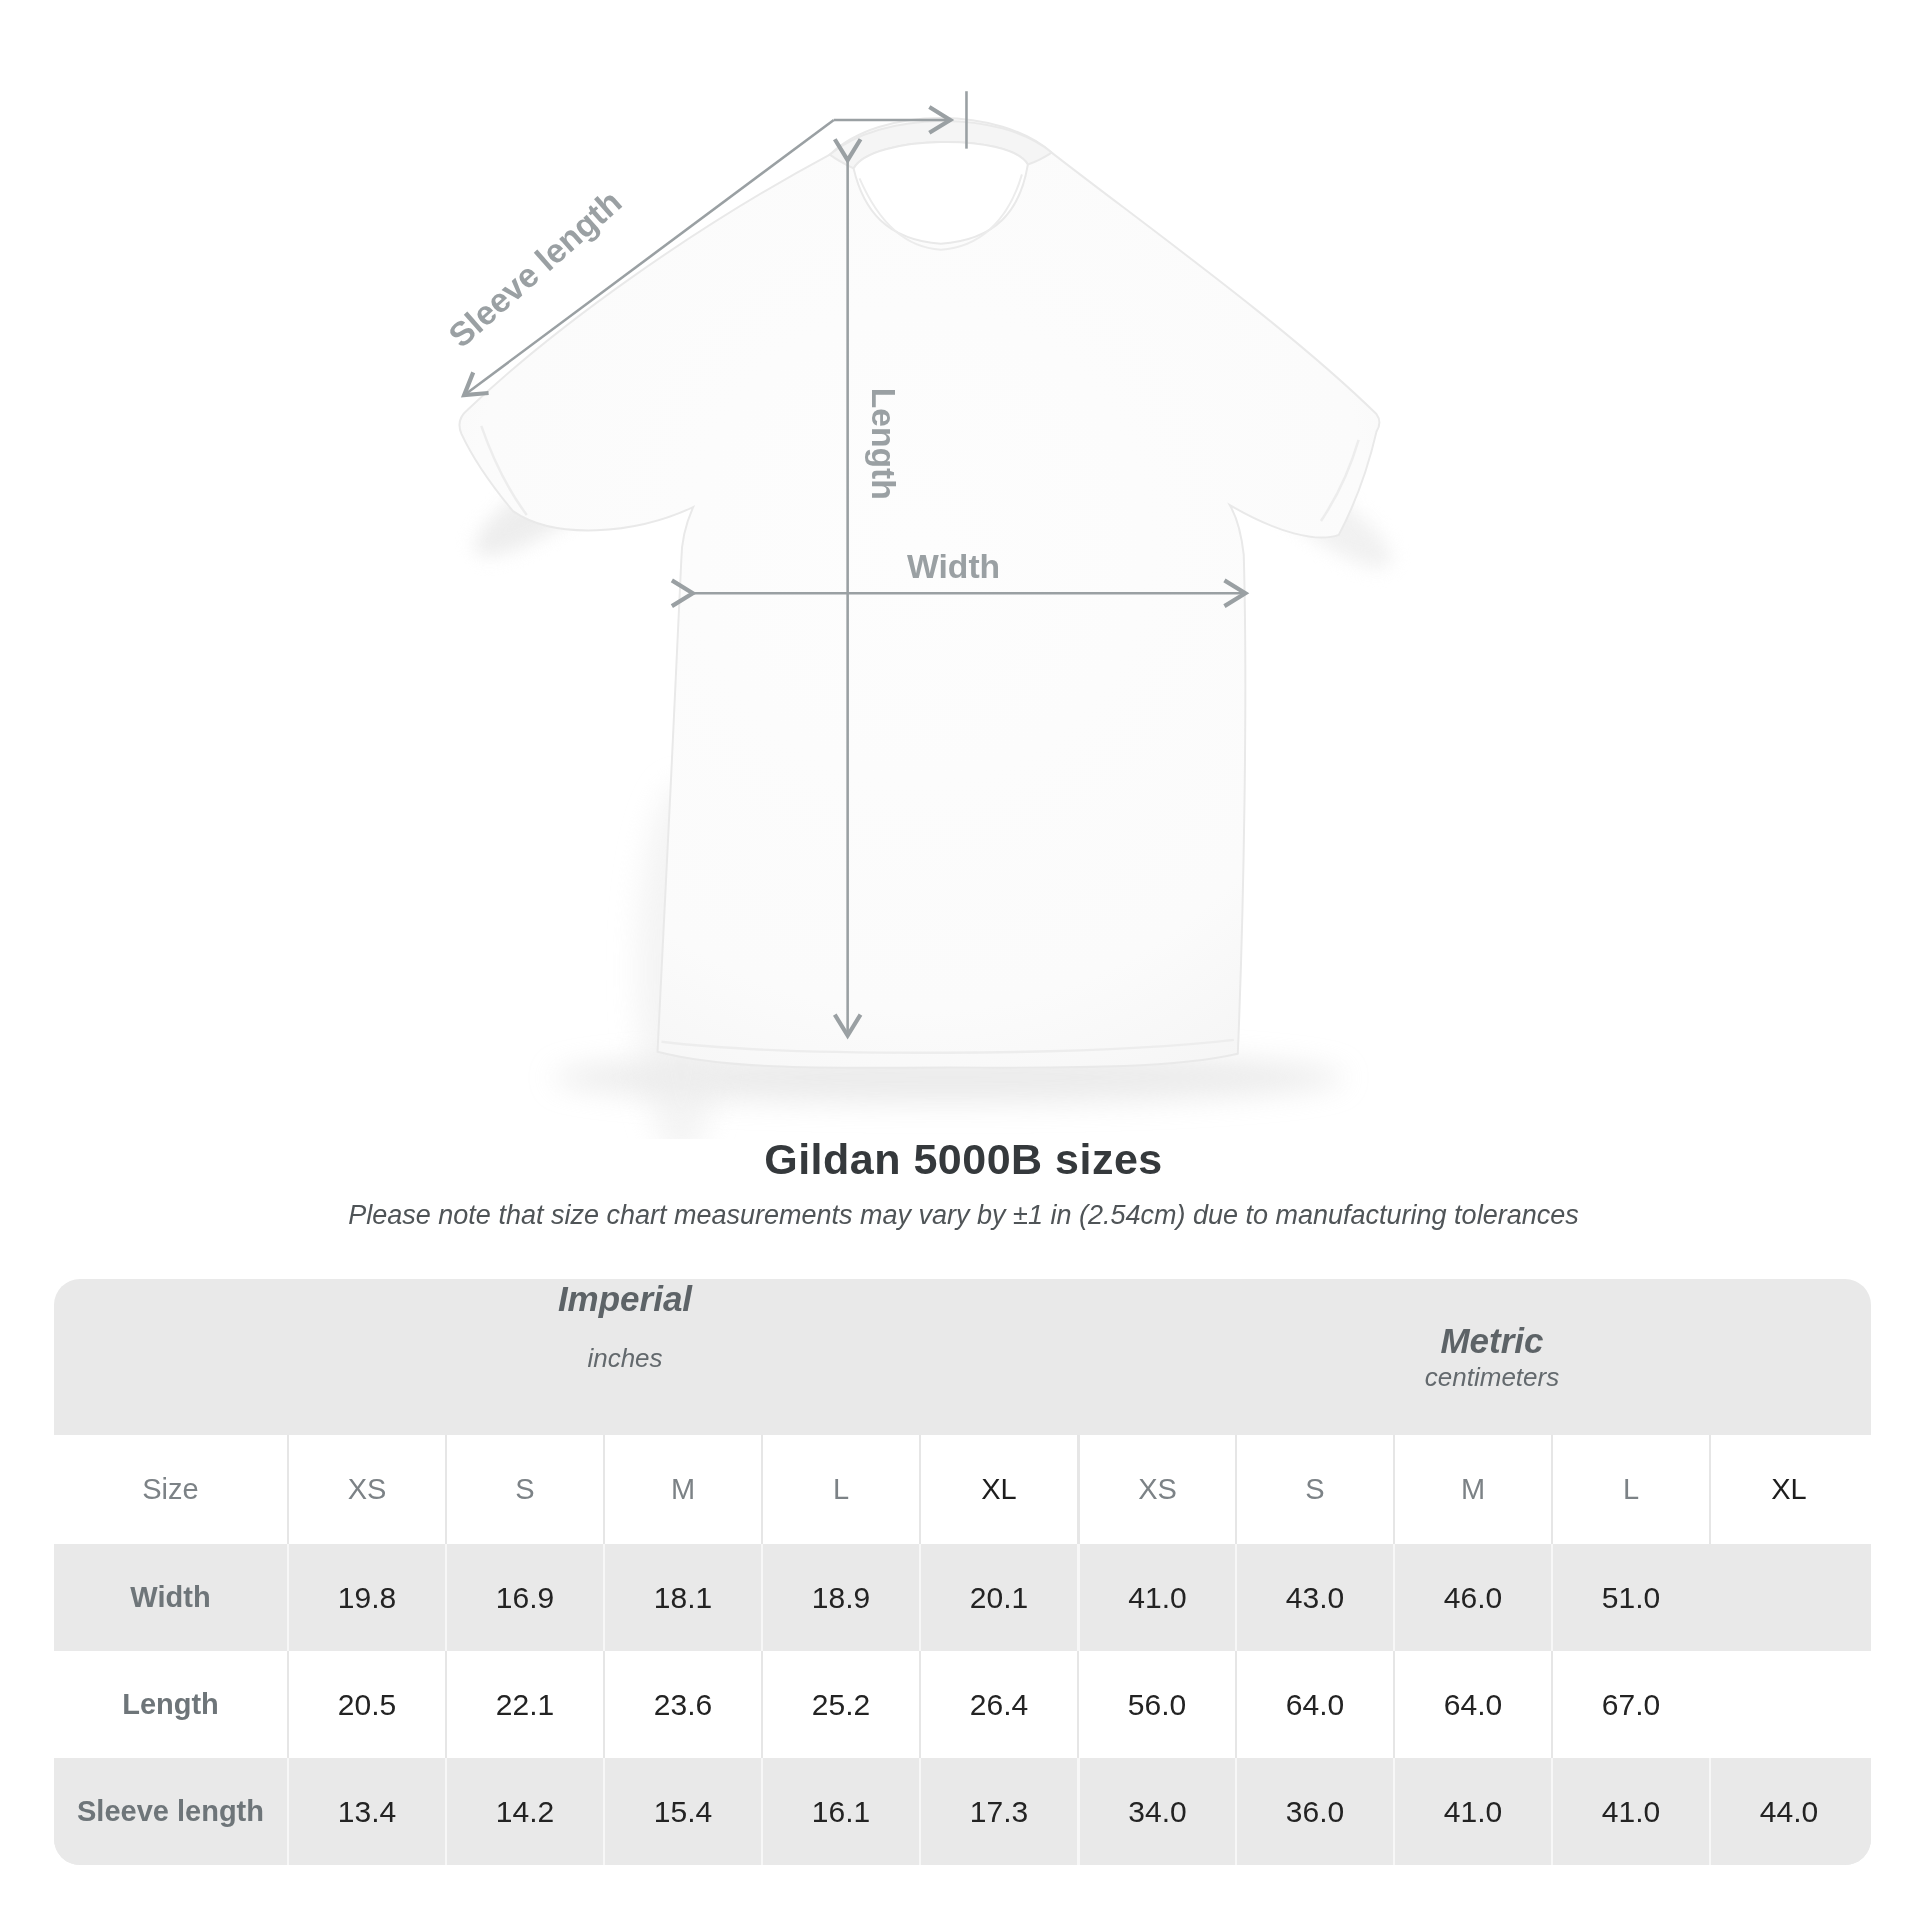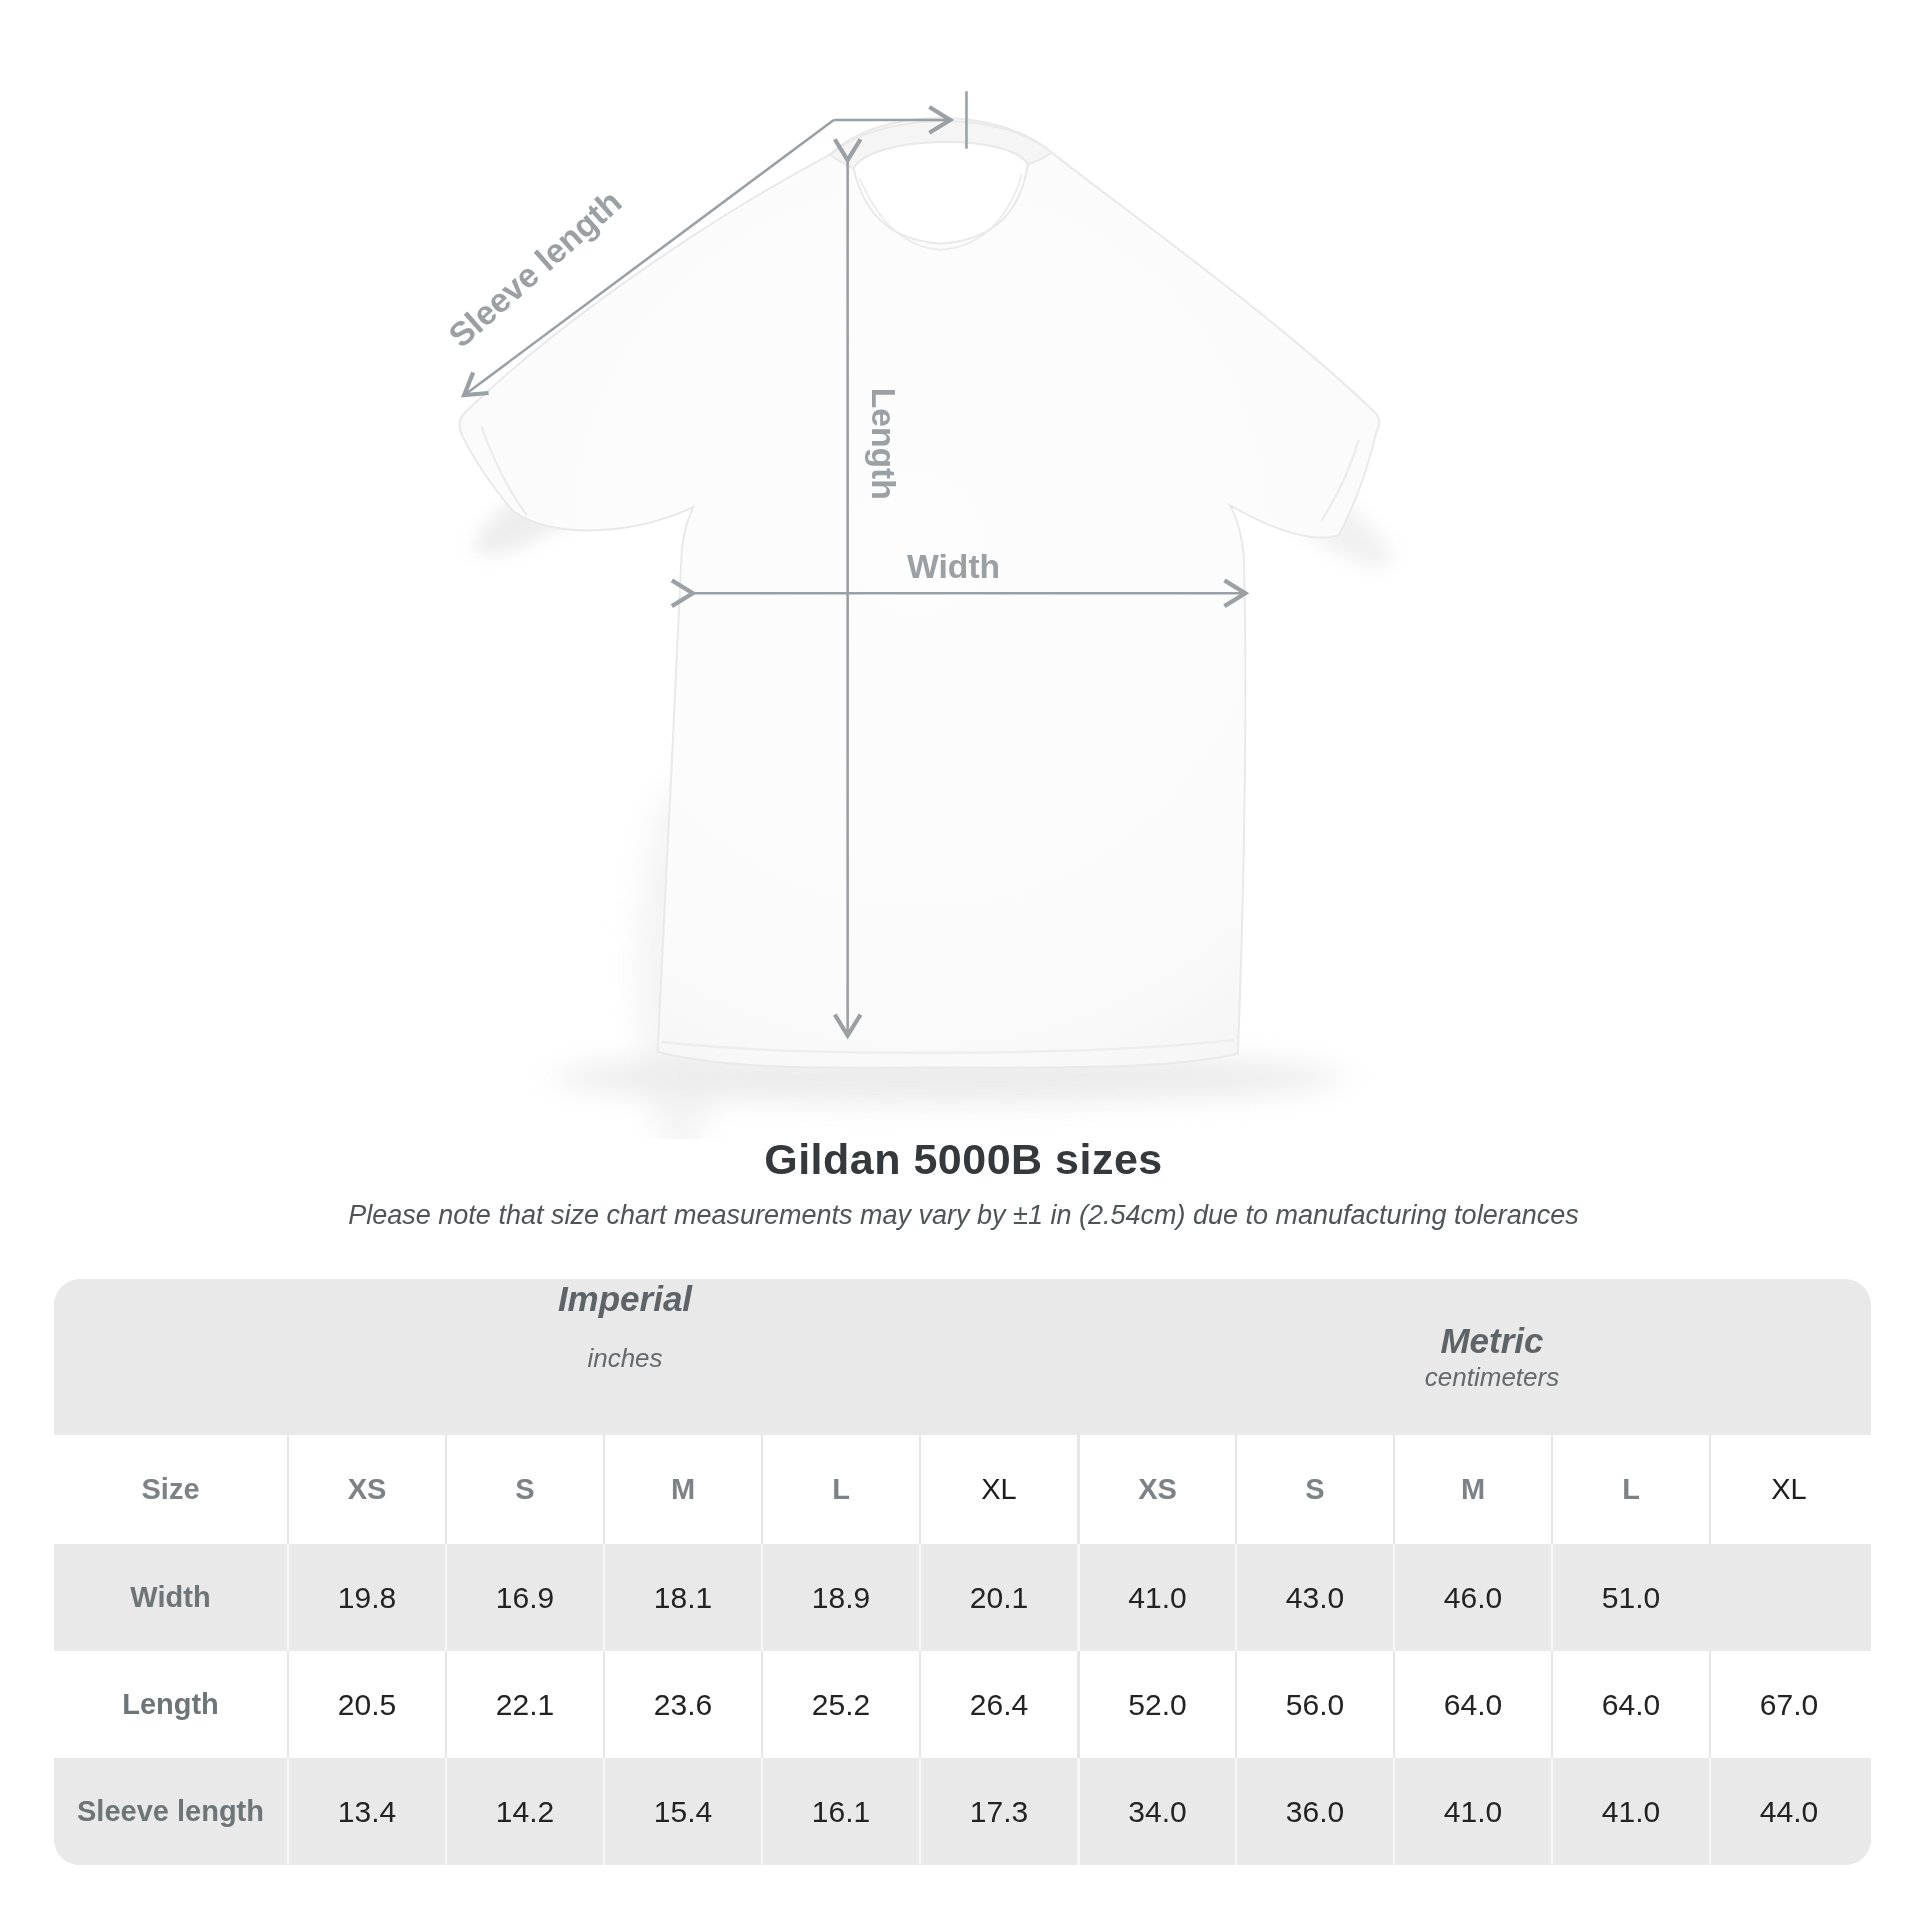--- a/index.html
+++ b/index.html
@@ -30,21 +30,21 @@
   .trow.hdr{height:109px;}
   .r-white{background:#ffffff;}
   .r-gray{background:#e9e9e9;}
   .cell{width:158px;display:flex;align-items:center;justify-content:center;box-sizing:border-box;}
   .cell.lbl{width:233px;}
   .r-white .cell + .cell{border-left:2px solid #e6e6e6;}
   .r-gray  .cell + .cell{border-left:2px solid #f7f7f7;}
   .cell.gsep{border-left-width:3px !important;}
   .trow .cell span{font-size:30px;color:#232323;}
   .trow .cell.lbl span{font-size:29px;font-weight:700;color:#6e7579;}
-  .trow.hdr .cell span{font-size:29px;font-weight:700;color:#7c8286;}
+  .trow.hdr .cell span{font-size:29px;font-weight:400;color:#7c8286;}
   
   .trow.hdr .cell:nth-child(6) span,
   .trow.hdr .cell:nth-child(11) span{color:#1d1d1d;font-weight:400;}
 </style>
 </head>
 <body>
 
 <div class="stage">
 
   <svg class="figure" viewBox="0 0 1946 1150">
@@ -220,23 +220,20 @@
           </div>
           <div class="cell">
             <span>23.6</span>
           </div>
           <div class="cell">
             <span>25.2</span>
           </div>
           <div class="cell">
             <span>26.4</span>
           </div>
-          <div class="cell gsep">
-            <span>52.0</span>
-          </div>
           <div class="cell">
             <span>56.0</span>
           </div>
           <div class="cell">
             <span>64.0</span>
           </div>
           <div class="cell">
             <span>64.0</span>
           </div>
           <div class="cell">

